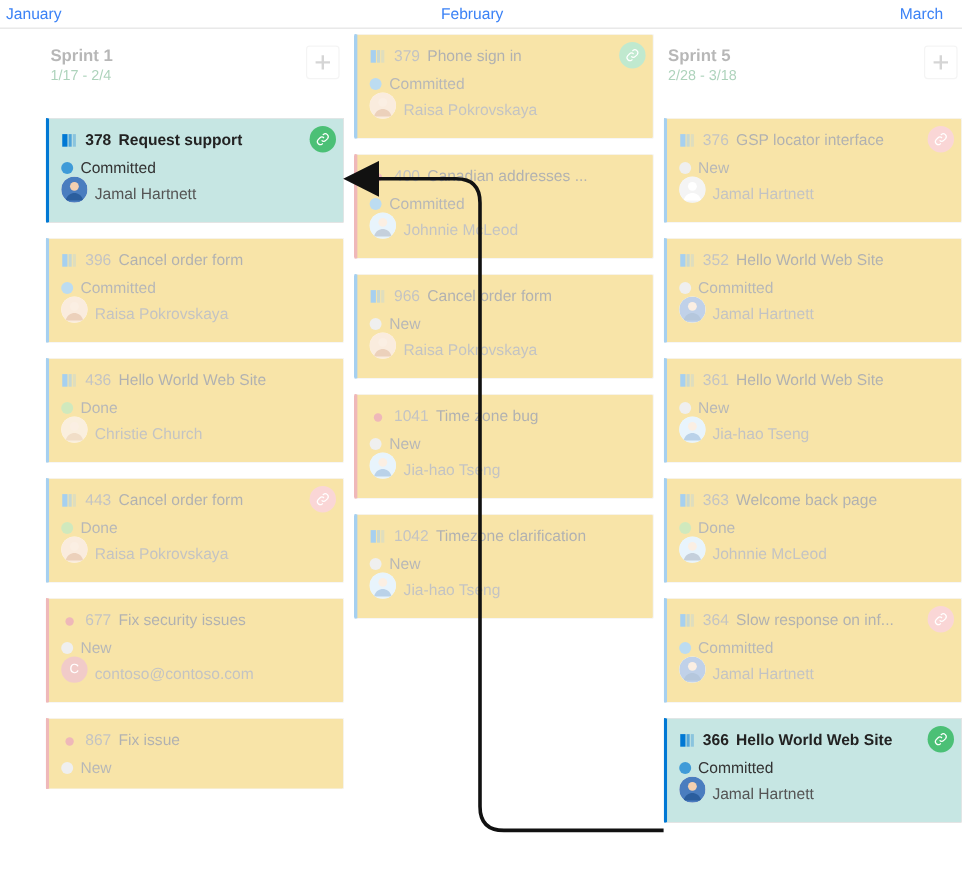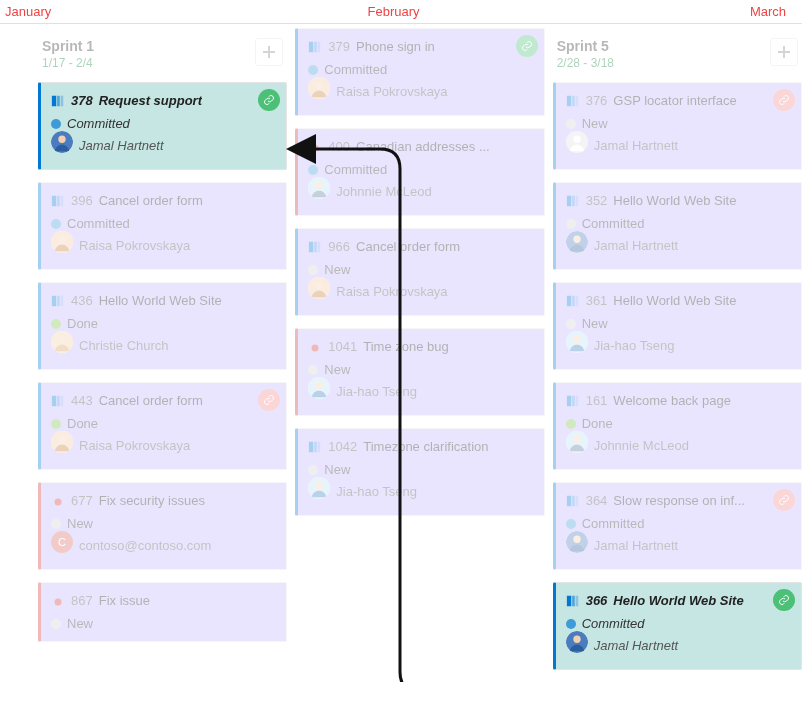--- a/index.html
+++ b/index.html
@@ -1,39 +1,39 @@
 <!DOCTYPE html>
 <html><head>
 <meta charset="utf-8">
 <style>
   * { box-sizing: border-box; margin: 0; padding: 0; }
   body { font-family: "Segoe UI", Tahoma, sans-serif; font-size: 13px; color: #333; background: #fff; width: 802px; overflow: hidden; }
 
-  .months { display: flex; border-bottom: 1px solid #e0e0e0; height: 24px; align-items: center; color: #ef4444; font-size: 13px; }
+  .months { display: flex; border-bottom: 1px solid #e0e0e0; height: 24px; align-items: center; color: #3b82f6; font-size: 13px; }
   .month-jan { width: 45px; padding-left: 5px; }
   .month-feb { flex: 1; text-align: center; }
   .month-mar { width: 60px; text-align: right; padding-right: 16px; }
 
   .board { display: flex; gap: 8px; padding: 4px 0 0 0; position: relative; }
   .col { width: 250px; display: flex; flex-direction: column; }
   .col1 { margin-left: 38px; }
   .col2 { }
   .col3 { }
 
-  .col-header { display:flex; justify-content: space-between; align-items:flex-start; padding: 10px 4px 12px 4px; }
+  .col-header { display:flex; justify-content: space-between; align-items:flex-start; padding: 10px 4px 28px 4px; }
   .col-title { font-size: 14px; color: #333; font-weight: 600; }
   .col-dates { font-size: 12px; color: #15803d; margin-top: 2px; }
   .add-btn { width: 28px; height: 28px; border:1px solid #e0e0e0; border-radius: 3px; display:flex; align-items:center; justify-content:center; color:#888; background:#fff; cursor:pointer; }
 
   .card {
     position: relative;
     border: 1px solid #e4e4e4;
     border-left-width: 3px;
     border-radius: 2px;
-    background: #c4b5fd;
+    background: #eab308;
     padding: 10px 10px 10px 10px;
     margin-bottom: 12px;
     min-height: 88px;
   }
   .card .row1 { display:flex; align-items:center; gap:6px; font-size:13px; }
   .card .row1 .id { color:#555; }
   .card .row1 .title { color:#222; white-space:nowrap; overflow:hidden; text-overflow:ellipsis; }
   .card .row2 { display:flex; align-items:center; gap:6px; margin-top:8px; font-size:13px; }
   .card .row3 { display:flex; align-items:flex-end; gap:6px; font-size:13px; color:#555; }
 
@@ -71,21 +71,21 @@
 
   .highlight { background:#c6e6e3; }
   .highlight .row1 .id, .highlight .row1 .title { font-weight:600; color:#222; }
 
   .fade {
     position:absolute; left:0; top:0; right:0; bottom:0;
     background: rgba(255,255,255,0.65);
     pointer-events:none;
     z-index: 4;
   }
-  .nofade { position:relative; z-index:5;font-style:italic; }
+  .nofade { position:relative; z-index:5; }
 
   .arrow-overlay { position:absolute; left:0; top:0; pointer-events:none; z-index:6; }
 </style>
 </head>
 <body>
 
 <div class="months">
   <div class="month-jan">January</div>
   <div class="month-feb">February</div>
   <div class="month-mar">March</div>
@@ -519,21 +519,21 @@
 
     <div class="card border-blue">
       <div class="row1">
           <span class="type-icon type-pbi">
             <svg viewBox="0 0 16 16">
               <rect x="1" y="2" width="5" height="12"></rect>
               <rect x="7" y="2" width="3" height="12" opacity="0.6"></rect>
               <rect x="11" y="2" width="3" height="12" opacity="0.3"></rect>
             </svg>
           </span>
-          <span class="id">161</span>
+          <span class="id">363</span>
           <span class="title">Welcome back page</span>
         </div>
       <div class="row2">
           <span class="state-dot state-done"></span>
           <span>Done</span>
         </div>
       <div class="row3">
           <span class="avatar av-johnnie">
             <svg viewBox="0 0 24 24">
               <circle cx="12" cy="12" r="12" fill="#bde0f5"></circle>

